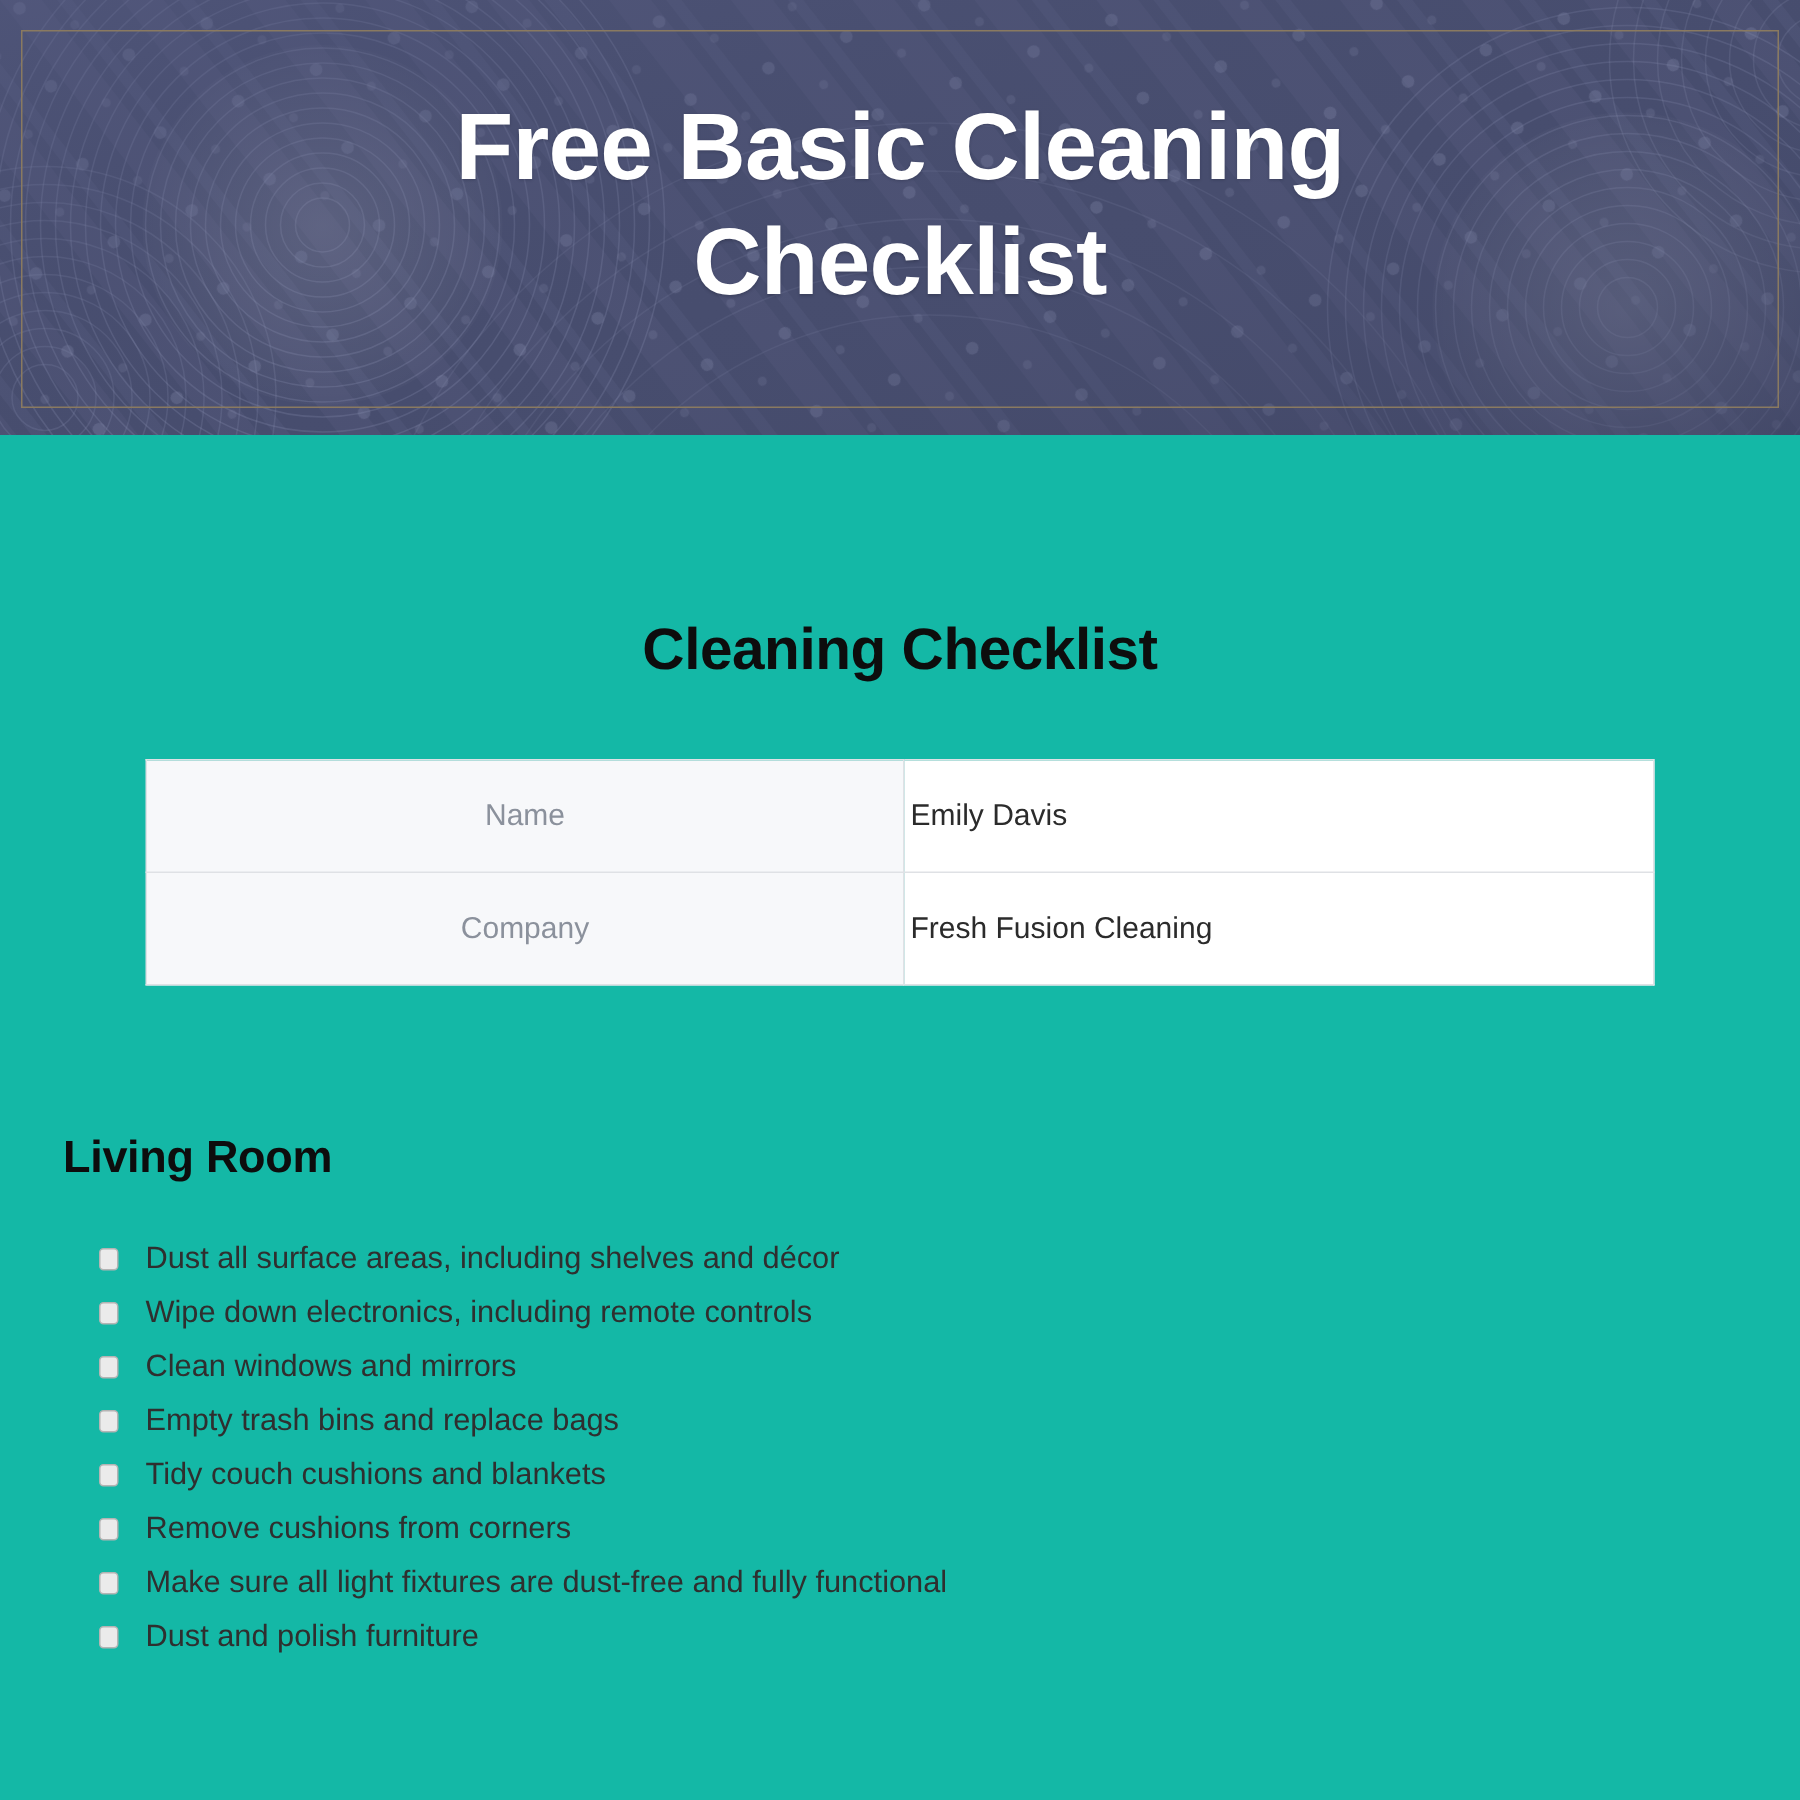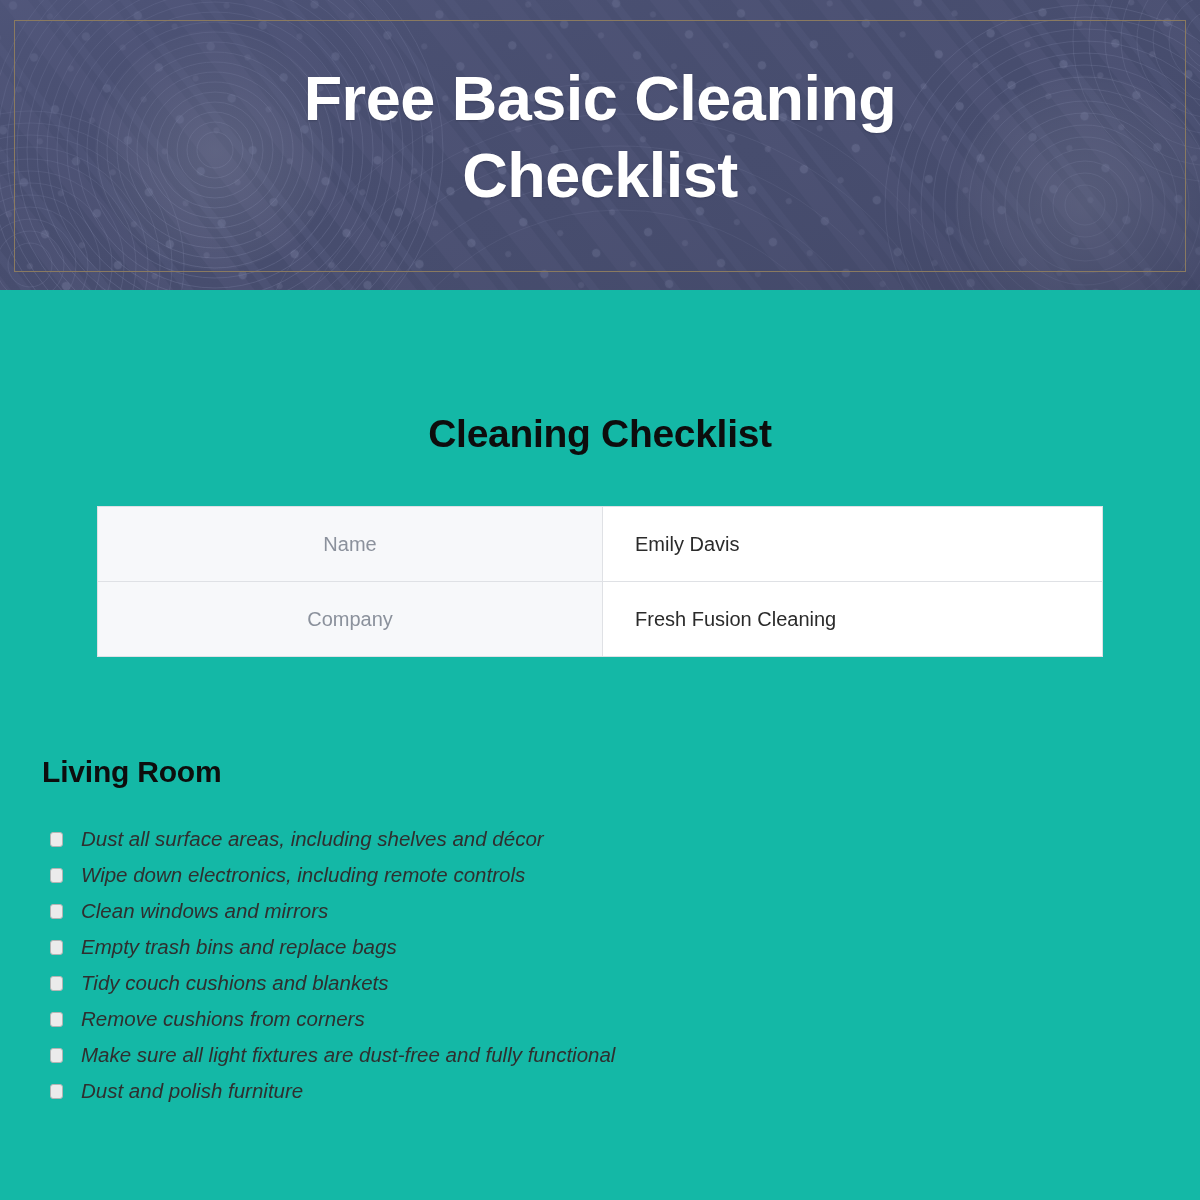--- a/index.html
+++ b/index.html
@@ -90,41 +90,40 @@
   td.info-label {
     width: 502px;
     background: #f7f8fa;
     color: #8b919c;
     text-align: center;
     font-weight: normal;
   }
   td.info-value {
     background: #ffffff;
     color: #2b2b2b;
-    padding-left: 32px;
+    padding-left: 4px;
     text-align: left;
   }
 
   
   .section {
     margin-top: 98px;
     padding-left: 42px;
   }
   .section-heading {
     font-size: 30px;
     font-weight: bold;
     color: #0d0d0d;
     letter-spacing: -0.2px;
     margin: 0 0 32px 0;
   }
   ul.checklist {
     list-style: none;
-    margin: 0;
+    margin: 16px;
     padding: 0;
-    font-style: italic;
   }
   ul.checklist li {
     display: flex;
     align-items: center;
     height: 36px;
   }
   .checkbox {
     flex: 0 0 auto;
     width: 13px;
     height: 15px;

